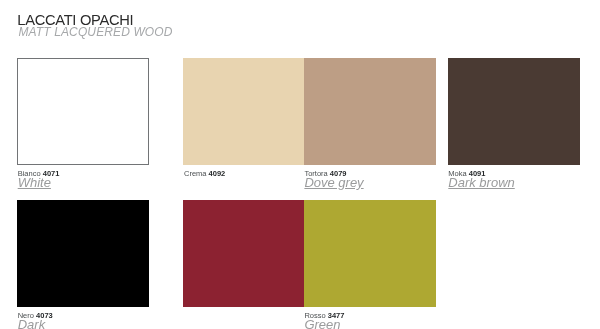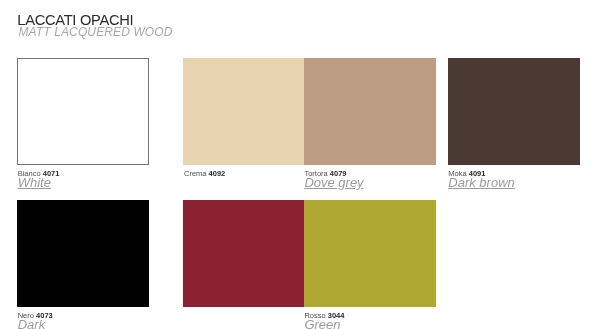--- a/index.html
+++ b/index.html
@@ -144,21 +144,21 @@
 
       <div class="cell cell-1">
         <div class="swatch" style="background: rgb(140, 34, 49);"></div>
         <div class="caption">
         </div>
       </div>
 
       <div class="cell cell-2">
         <div class="swatch" style="background: rgb(174, 168, 50);"></div>
         <div class="caption">
-          <div class="cap-line1"><span>Rosso</span> <span class="cap-code">3044</span></div>
+          <div class="cap-line1"><span>Rosso</span> <span class="cap-code">3477</span></div>
           <div class="cap-line2">Green</div>
         </div>
       </div>
 
     </div>
   </div>
 
 </div>
 
 </body></html>

